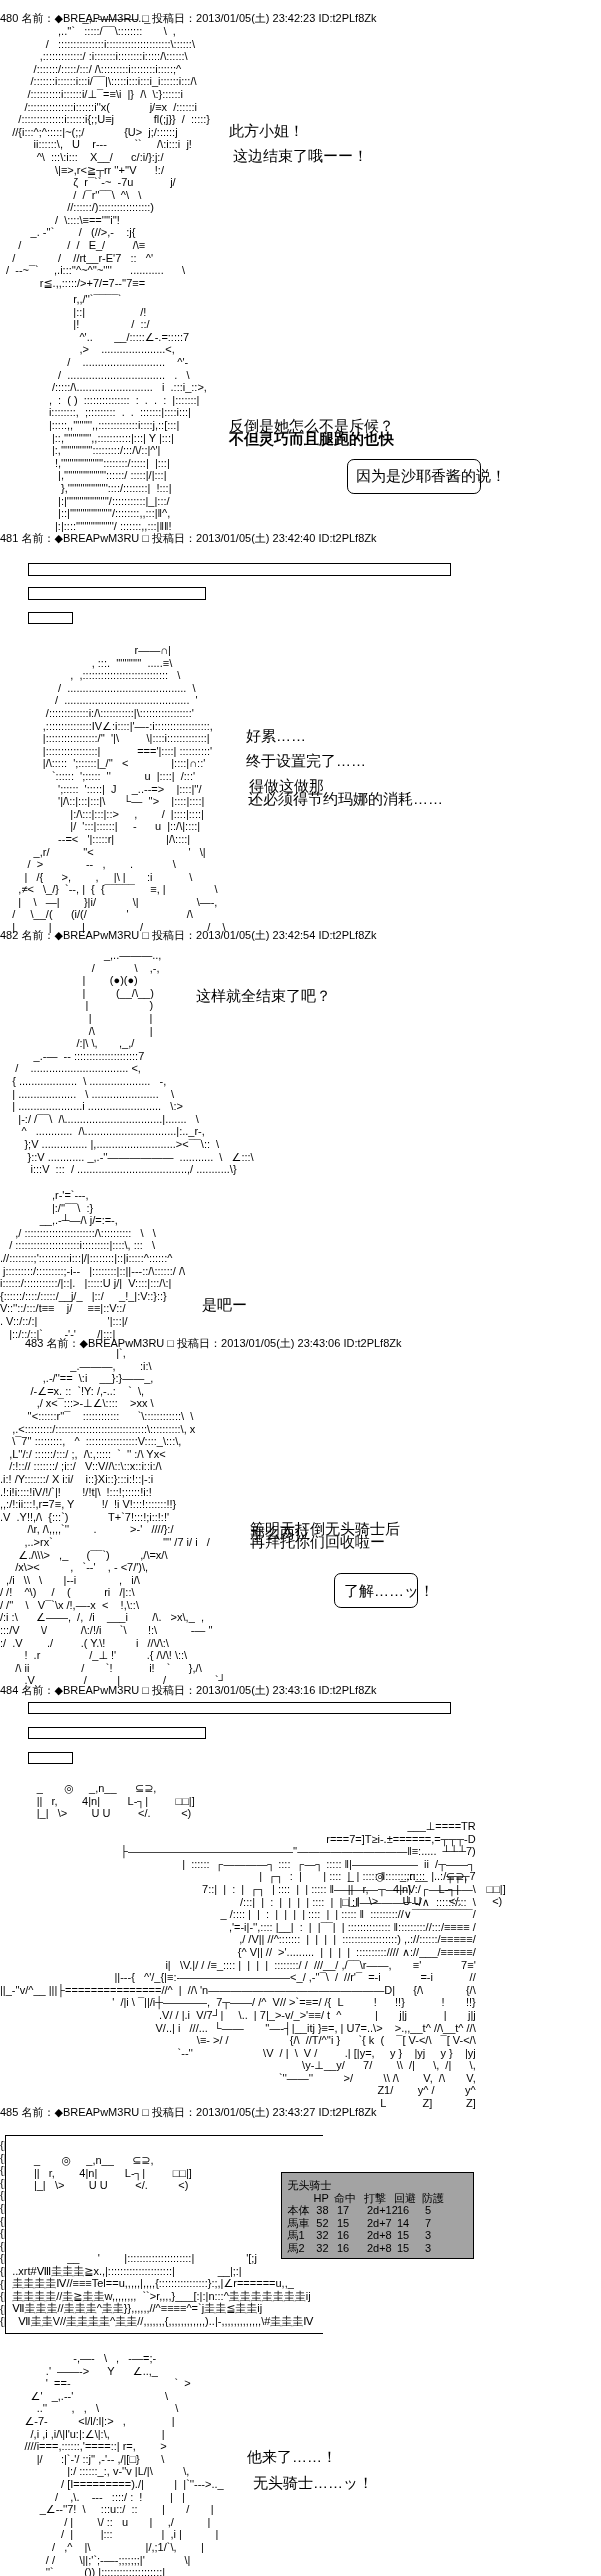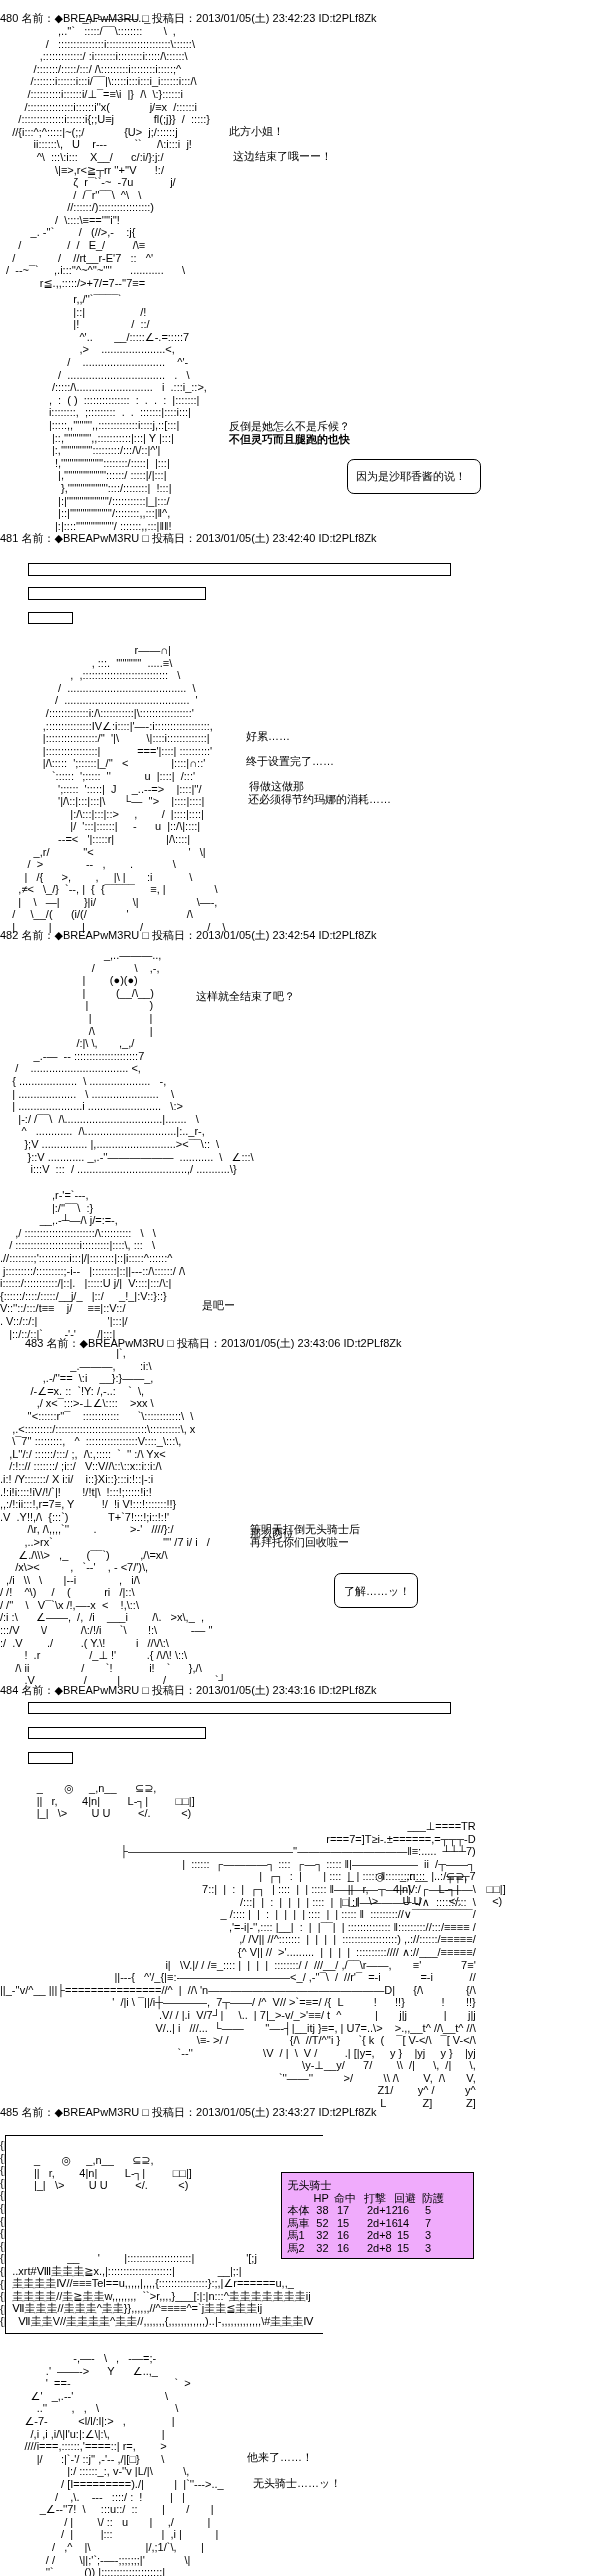--- a/index.html
+++ b/index.html
@@ -3,26 +3,26 @@
 <meta charset="utf-8">
 <style>
   html,body{margin:0;padding:0;background:#ffffff;}
   body{width:602px;height:2576px;position:relative;overflow:hidden;color:#000;
        font-family:"Liberation Sans","DejaVu Sans",sans-serif;font-size:11px;}
   .post{position:absolute;left:0;top:0;width:602px;height:0;}
   .hdr{position:absolute;left:0;white-space:nowrap;line-height:12.4px;font-size:11px;}
   .hdr span{white-space:pre;}
   .aa{position:absolute;margin:0;white-space:pre;font-family:"Liberation Sans","DejaVu Sans",sans-serif;
       font-size:11px;line-height:12.6px;letter-spacing:0;}
-  .say{position:absolute;white-space:nowrap;line-height:12.4px;font-size:11px;}
+  .say{position:absolute;white-space:nowrap;line-height:12.4px;font-size:15px;}
   .frame-box{position:absolute;border:0.7px solid #000;box-sizing:border-box;}
   .bubble{position:absolute;box-sizing:border-box;border-top:0.7px solid #000;border-bottom:0.7px solid #000;
           border-left:0.7px solid #000;border-right:0.7px solid #000;border-radius:6.9px;}
   .scene-frame{position:absolute;border-top:0.7px solid #000;border-bottom:0.7px solid #000;border-left:0.7px solid #000;box-sizing:border-box;}
-  .stat-table{position:absolute;border:1.4px solid #000;box-sizing:border-box;padding:6.2px 0 2.8px 5.5px;background:#f0abfc;}
+  .stat-table{position:absolute;border:1.4px solid #000;box-sizing:border-box;padding:6.2px 0 2.8px 5.5px;background:#a3a3a3;}
   .stat-table .t-title{line-height:12.5px;height:12.5px;white-space:nowrap;}
   .stat-table .t-row{display:grid;grid-template-columns:26px 20.6px 30px 30px 28px auto;line-height:12.5px;height:12.5px;white-space:nowrap;}
   .stat-table .t-row.vals span:not(:first-child){padding-left:2.8px;}
 </style>
 </head>
 <body>
 
 <div class="post">
   <div class="hdr" style="top:12px;">
     <span>480</span>
@@ -289,21 +289,21 @@
       <span>38</span>
       <span>17</span>
       <span>2d+12</span>
       <span>16</span>
       <span>5</span>
     </div>
     <div class="t-row vals">
       <span>馬車</span>
       <span>52</span>
       <span>15</span>
-      <span>2d+16</span>
+      <span>2d+7</span>
       <span>14</span>
       <span>7</span>
     </div>
     <div class="t-row vals">
       <span>馬1</span>
       <span>32</span>
       <span>16</span>
       <span>2d+8</span>
       <span>15</span>
       <span>3</span>

